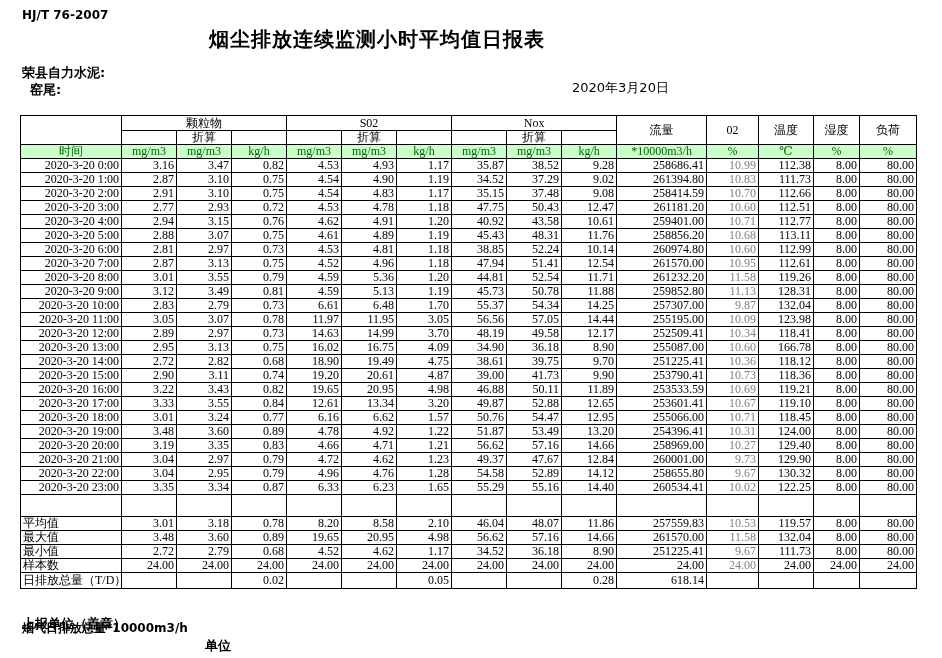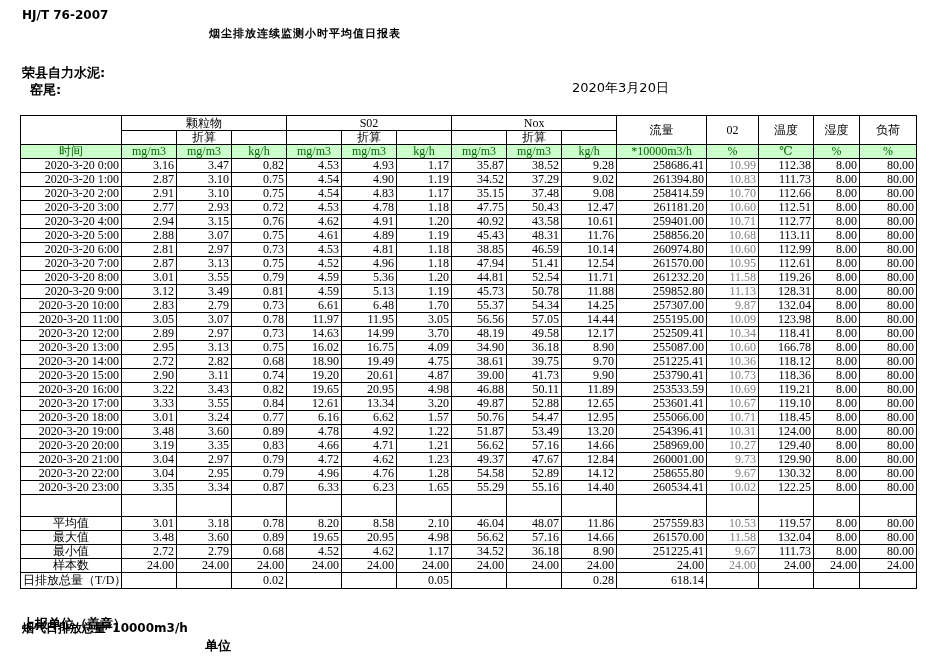--- a/index.html
+++ b/index.html
@@ -7,21 +7,21 @@
     --htext:#006600;
     --o2:#808080;
   }
   html,body{margin:0;padding:0;}
   body{
     width:942px;height:658px;position:relative;background:#ffffff;color:#000;
     font-family:"DejaVu Sans","Liberation Sans",sans-serif;
   }
   .abs{position:absolute;white-space:nowrap;}
   .std-no{left:22px;top:8px;font-size:12px;font-weight:bold;}
-  .title{left:209px;top:26px;font-size:11px;font-weight:bold;letter-spacing:1px;}
+  .title{left:209px;top:26px;font-size:20px;font-weight:bold;letter-spacing:1px;}
   .company{left:22px;top:64px;font-size:13px;font-weight:bold;}
   .station{left:30px;top:81px;font-size:13px;font-weight:bold;}
   .date{left:572px;top:79px;font-size:13px;}
   .footnote{left:22px;top:620px;font-size:12px;font-weight:bold;}
   .report-unit{left:22px;top:615px;font-size:13px;font-weight:bold;}
   .unit{left:205px;top:637px;font-size:13px;font-weight:bold;}
 
   table.report{
     position:absolute;left:20px;top:115px;width:792px;
     border-collapse:collapse;table-layout:fixed;
@@ -32,21 +32,21 @@
     border:1px solid #000;padding:0 2px;overflow:hidden;white-space:nowrap;
     height:13px;line-height:1.05;
   }
   thead td{text-align:center;}
   thead tr.g1 td{height:14px;}
   thead tr.g2 td{height:13px;margin-left:36px;}
   tr.units td{background:var(--green);color:var(--htext);height:13px;text-align:center;}
   td.t{text-align:right;padding-right:5px;}
   td.n{text-align:right;padding-right:7px;}
   td.o2{color:var(--o2);}
-  td.sl{text-align:center;padding-right:4px;}
+  td.sl{text-align:left;padding-right:4px;}
   td.tl{text-align:left;padding-left:1px;}
   tr.spacer td{height:21px;}
   tr.totals td{height:15px;}
 </style>
 </head>
 <body>
 
 <div class="abs std-no">HJ/T  76-2007</div>
 <div class="abs title">烟尘排放连续监测小时平均值日报表</div>
 <div class="abs company">荣县自力水泥:</div>
@@ -217,21 +217,21 @@
       </tr>
       <tr>
         <td class="t">2020-3-20  6:00</td>
         <td class="n">2.81</td>
         <td class="n">2.97</td>
         <td class="n">0.73</td>
         <td class="n">4.53</td>
         <td class="n">4.81</td>
         <td class="n">1.18</td>
         <td class="n">38.85</td>
-        <td class="n">46.59</td>
+        <td class="n">52.24</td>
         <td class="n">10.14</td>
         <td class="n">260974.80</td>
         <td class="n o2">10.60</td>
         <td class="n">112.99</td>
         <td class="n">8.00</td>
         <td class="n">80.00</td>
       </tr>
       <tr>
         <td class="t">2020-3-20  7:00</td>
         <td class="n">2.87</td>

